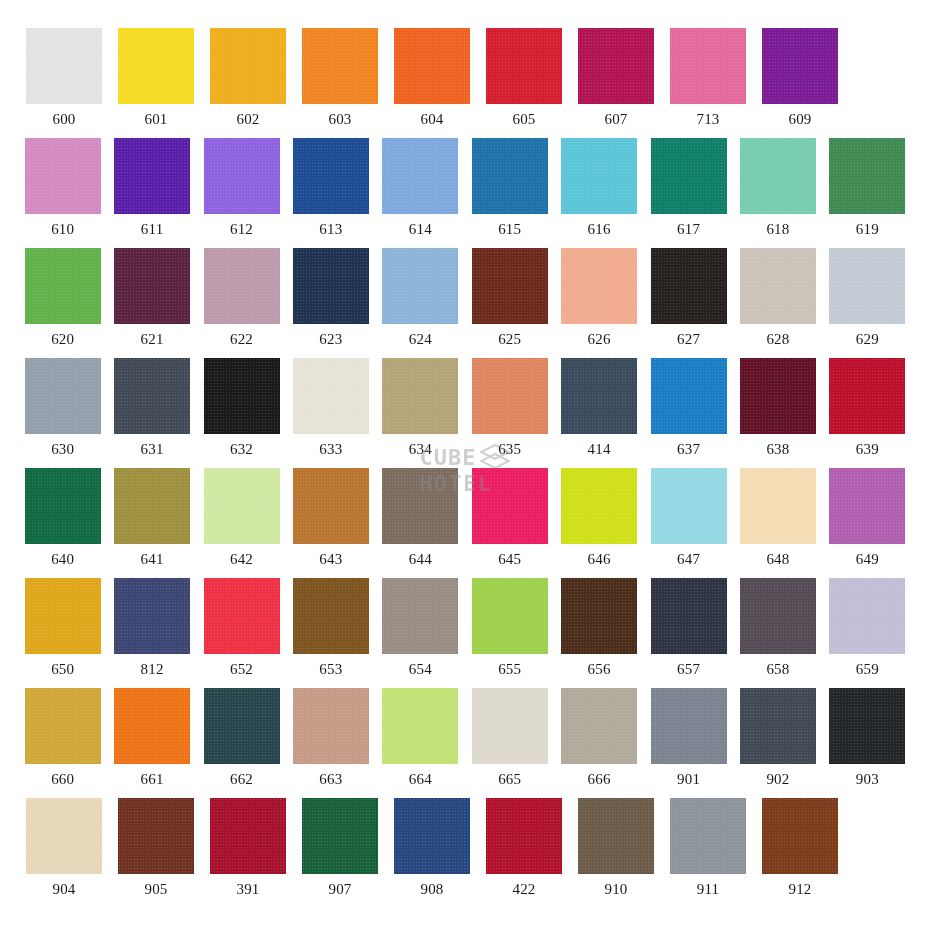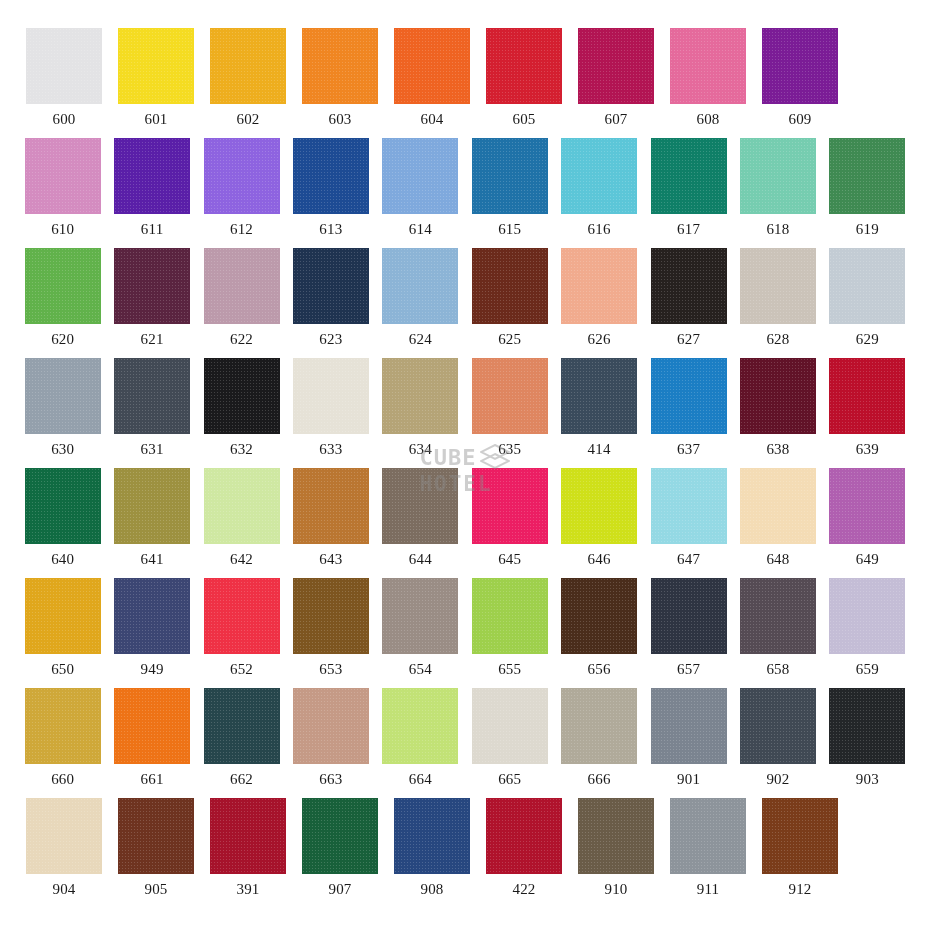--- a/index.html
+++ b/index.html
@@ -163,21 +163,21 @@
         <div class="swatch-cell">
           <div class="swatch-chip" style="background-color: rgb(212, 31, 48);"></div>
           <div class="swatch-label">605</div>
         </div>
         <div class="swatch-cell">
           <div class="swatch-chip" style="background-color: rgb(178, 20, 83);"></div>
           <div class="swatch-label">607</div>
         </div>
         <div class="swatch-cell">
           <div class="swatch-chip" style="background-color: rgb(229, 106, 156);"></div>
-          <div class="swatch-label">608</div>
+          <div class="swatch-label">713</div>
         </div>
         <div class="swatch-cell">
           <div class="swatch-chip" style="background-color: rgb(123, 28, 150);"></div>
           <div class="swatch-label">609</div>
         </div>
       </div>
       <div class="swatch-row">
         <div class="swatch-cell">
           <div class="swatch-chip" style="background-color: rgb(212, 140, 192);"></div>
           <div class="swatch-label">610</div>
@@ -345,21 +345,21 @@
           <div class="swatch-label">649</div>
         </div>
       </div>
       <div class="swatch-row">
         <div class="swatch-cell">
           <div class="swatch-chip" style="background-color: rgb(224, 167, 28);"></div>
           <div class="swatch-label">650</div>
         </div>
         <div class="swatch-cell">
           <div class="swatch-chip" style="background-color: rgb(60, 70, 115);"></div>
-          <div class="swatch-label">949</div>
+          <div class="swatch-label">812</div>
         </div>
         <div class="swatch-cell">
           <div class="swatch-chip" style="background-color: rgb(239, 49, 69);"></div>
           <div class="swatch-label">652</div>
         </div>
         <div class="swatch-cell">
           <div class="swatch-chip" style="background-color: rgb(125, 85, 32);"></div>
           <div class="swatch-label">653</div>
         </div>
         <div class="swatch-cell">

